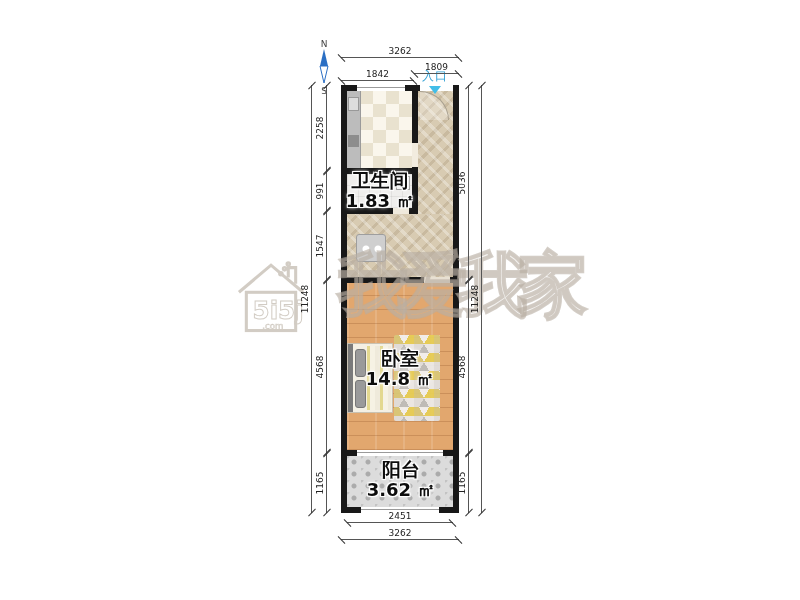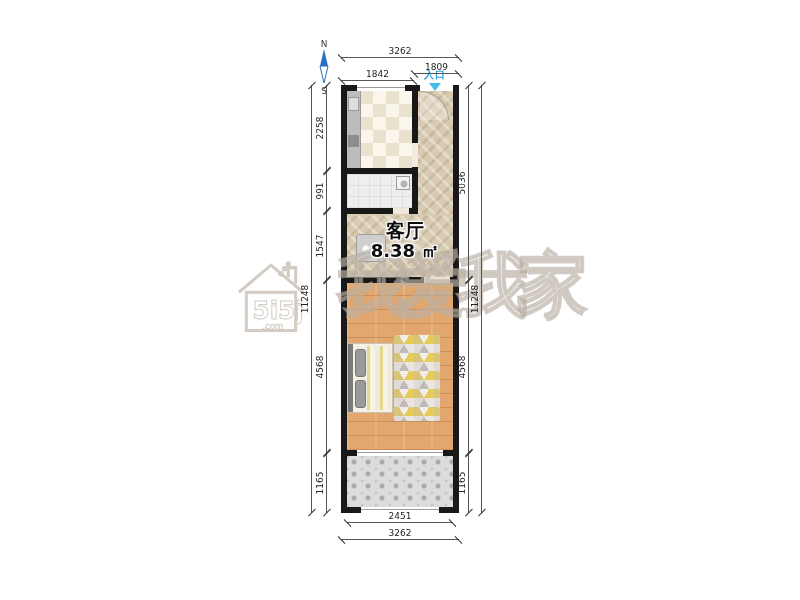--- a/index.html
+++ b/index.html
@@ -37,21 +37,21 @@
   .dimv>span{position:absolute;left:-7px;top:50%;transform:translate(-50%,-50%) rotate(-90deg);font-size:9px;color:#222;white-space:nowrap;}
 
   
   .rlabel{position:absolute;z-index:9;text-align:center;color:#0d0d0d;font-weight:700;line-height:1.12;
     text-shadow:-1px -1px 0 #fff,1px -1px 0 #fff,-1px 1px 0 #fff,1px 1px 0 #fff,0 0 3px #fff,0 0 5px #fff;}
   .rlabel .rname{font-size:19px;}
   .rlabel .rarea{font-size:18px;}
 
   
   .entrance{position:absolute;left:412px;top:68px;width:46px;text-align:center;z-index:8;}
-  .entrance .etext{font-size:10px;font-weight:700;color:#2e9fd4;letter-spacing:1px;}
+  .entrance .etext{font-size:12px;font-weight:400;color:#2e9fd4;letter-spacing:1px;}
   .entrance .tri{width:0;height:0;margin:1px auto 0;border-left:6px solid transparent;border-right:6px solid transparent;border-top:8px solid #41bde8;}
   .compass{position:absolute;left:314px;top:40px;width:20px;text-align:center;z-index:8;}
   .compass .cl{font-size:9px;color:#444;line-height:1;}
 
   
   .wm-text{position:absolute;left:338px;top:250px;z-index:6;font-size:70px;font-weight:700;letter-spacing:-10px;line-height:1;
     color:rgba(203,195,185,.22);-webkit-text-stroke:2px rgba(184,174,162,.60);white-space:nowrap;}
   .wm-logo{position:absolute;left:234px;top:252px;z-index:6;opacity:.75;}
 
   
@@ -137,23 +137,31 @@
         <circle cx="76" cy="34" r="2"></circle>
         <circle cx="82" cy="26" r="2"></circle>
         <circle cx="88" cy="18" r="2"></circle>
       </g>
       <text x="30" y="108" font-size="40" font-weight="bold" fill="none" stroke="#c4bcb1" stroke-width="1.6">5i5j</text>
       <text x="46" y="124" font-size="14" fill="none" stroke="#c4bcb1" stroke-width="1">.com</text>
     </svg>
   </div>
   <div class="wm-text">我爱我家</div>
 
-  <div class="rlabel" style="left:360px;top:220px;width:90px;">
-    <div class="rname">客厅</div>
-    <div class="rarea">8.38 ㎡</div>
+  <div class="rlabel" style="left:340px;top:170px;width:80px;">
+    <div class="rname">卫生间</div>
+    <div class="rarea">1.83 ㎡</div>
+  </div>
+  <div class="rlabel" style="left:355px;top:348px;width:90px;">
+    <div class="rname">卧室</div>
+    <div class="rarea">14.8 ㎡</div>
+  </div>
+  <div class="rlabel" style="left:358px;top:459px;width:86px;">
+    <div class="rname">阳台</div>
+    <div class="rarea">3.62 ㎡</div>
   </div>
 
   <div class="dimh" style="left:341px;top:57px;width:118px;">
       <span>3262</span>
     </div>
   <div class="dimh" style="left:341px;top:80px;width:73px;">
       <span>1842</span>
     </div>
   <div class="dimh" style="left:414px;top:73px;width:45px;">
       <span>1809</span>

